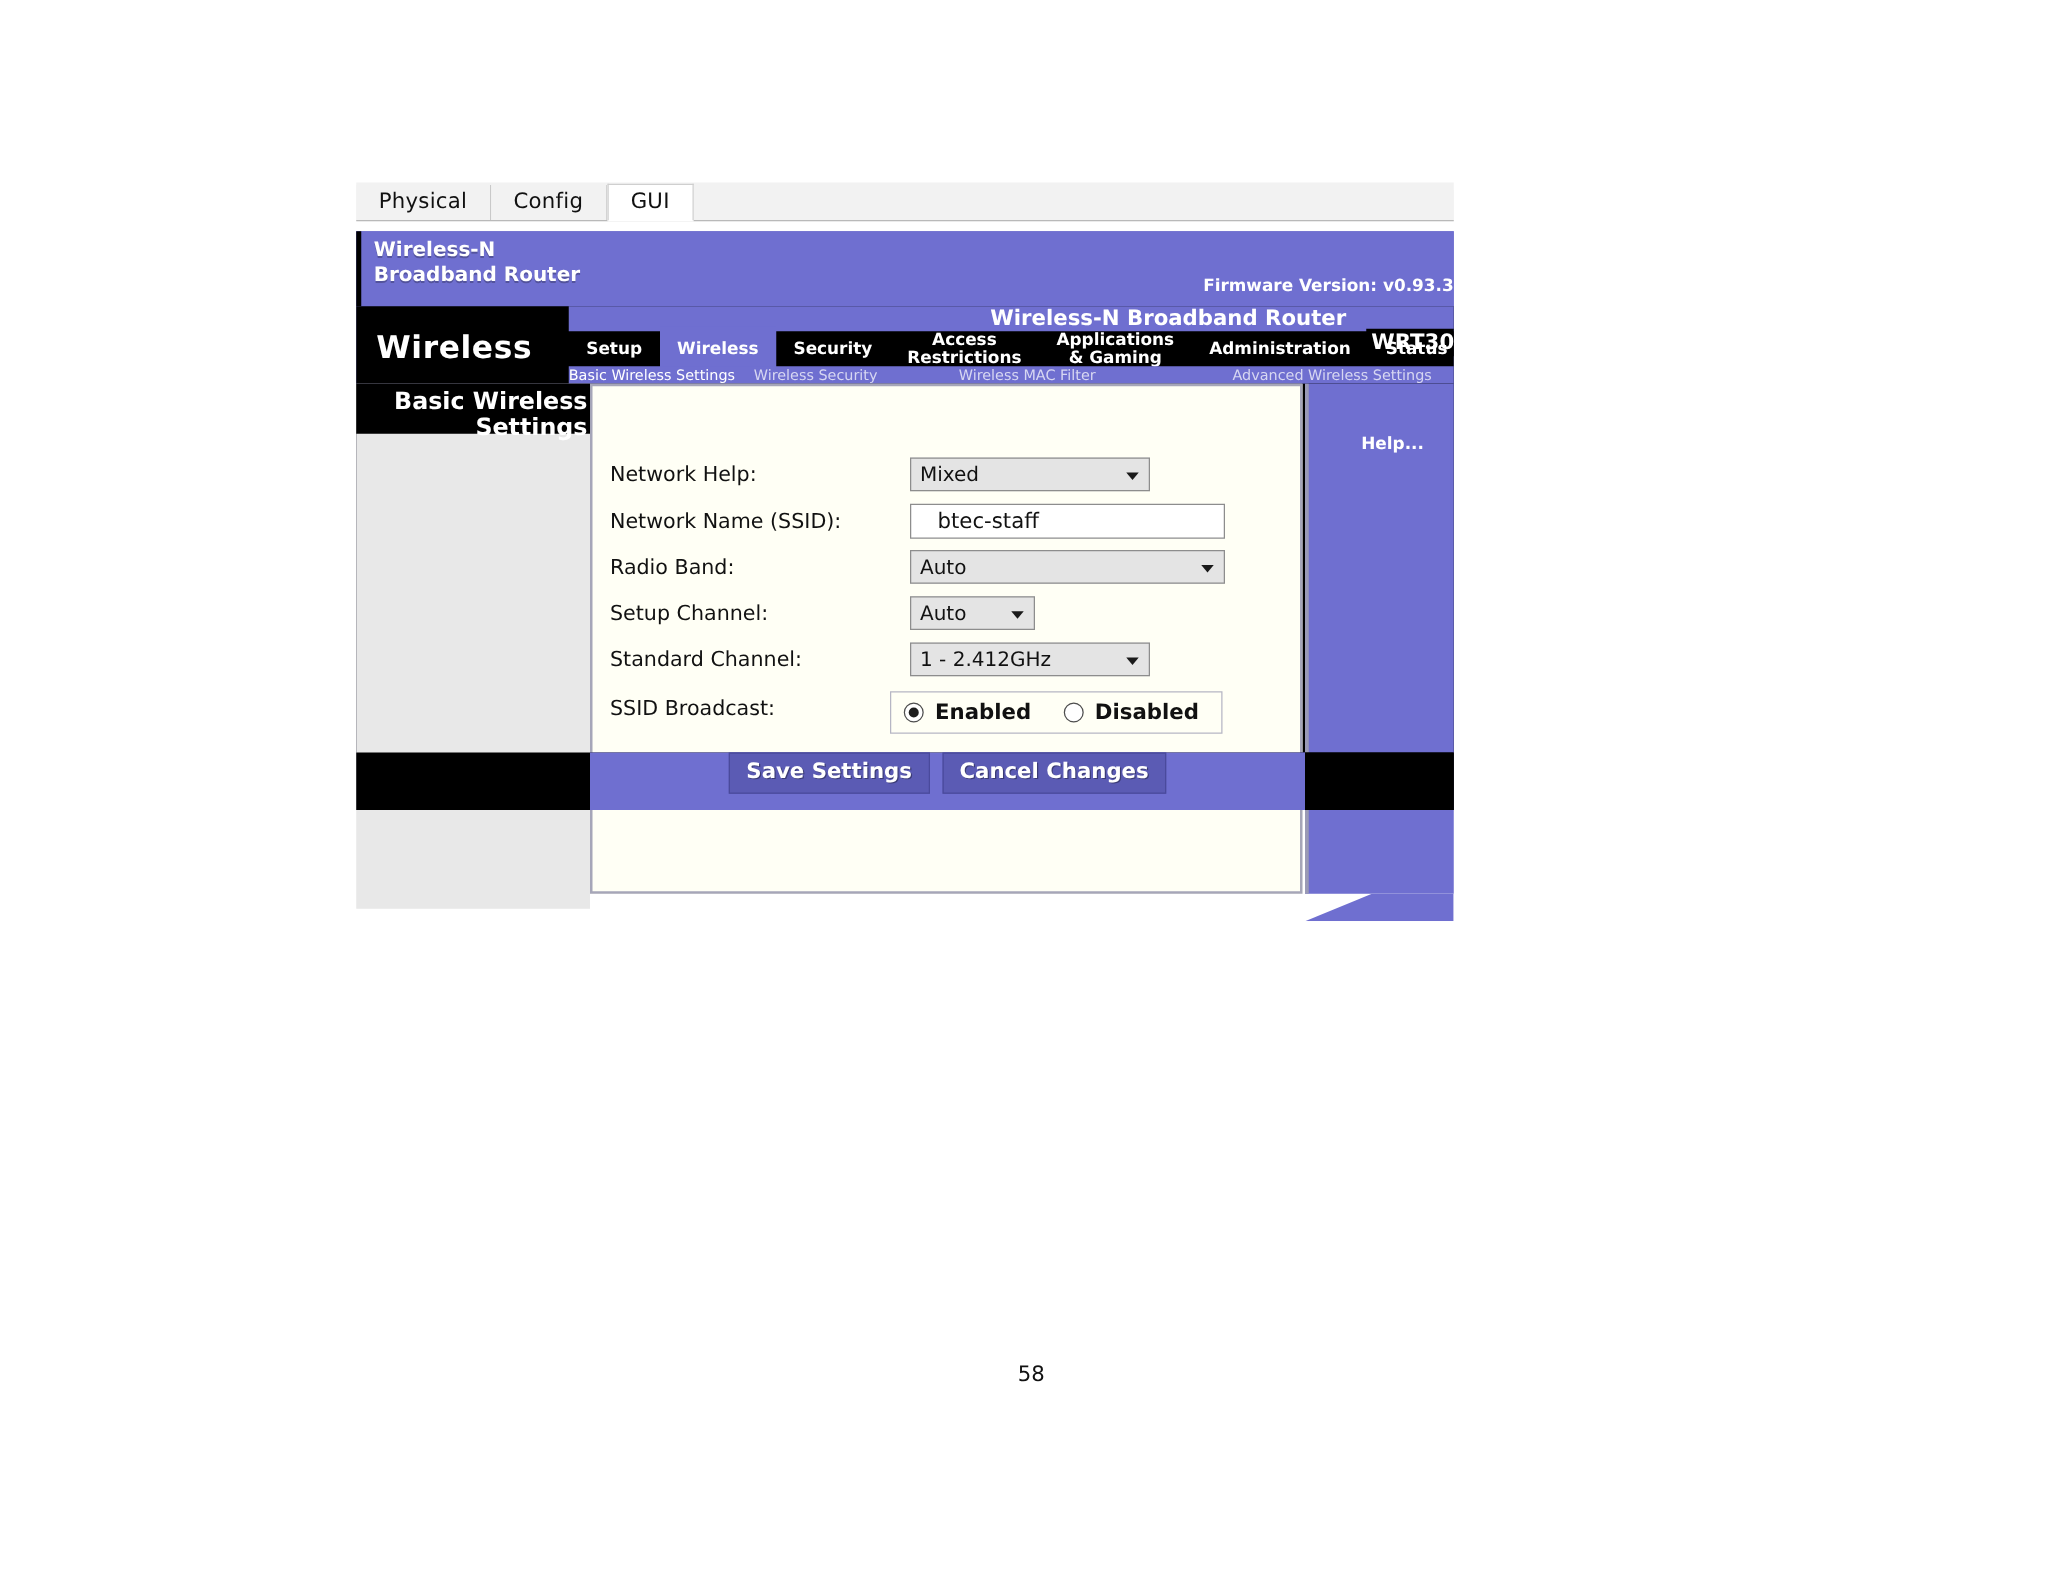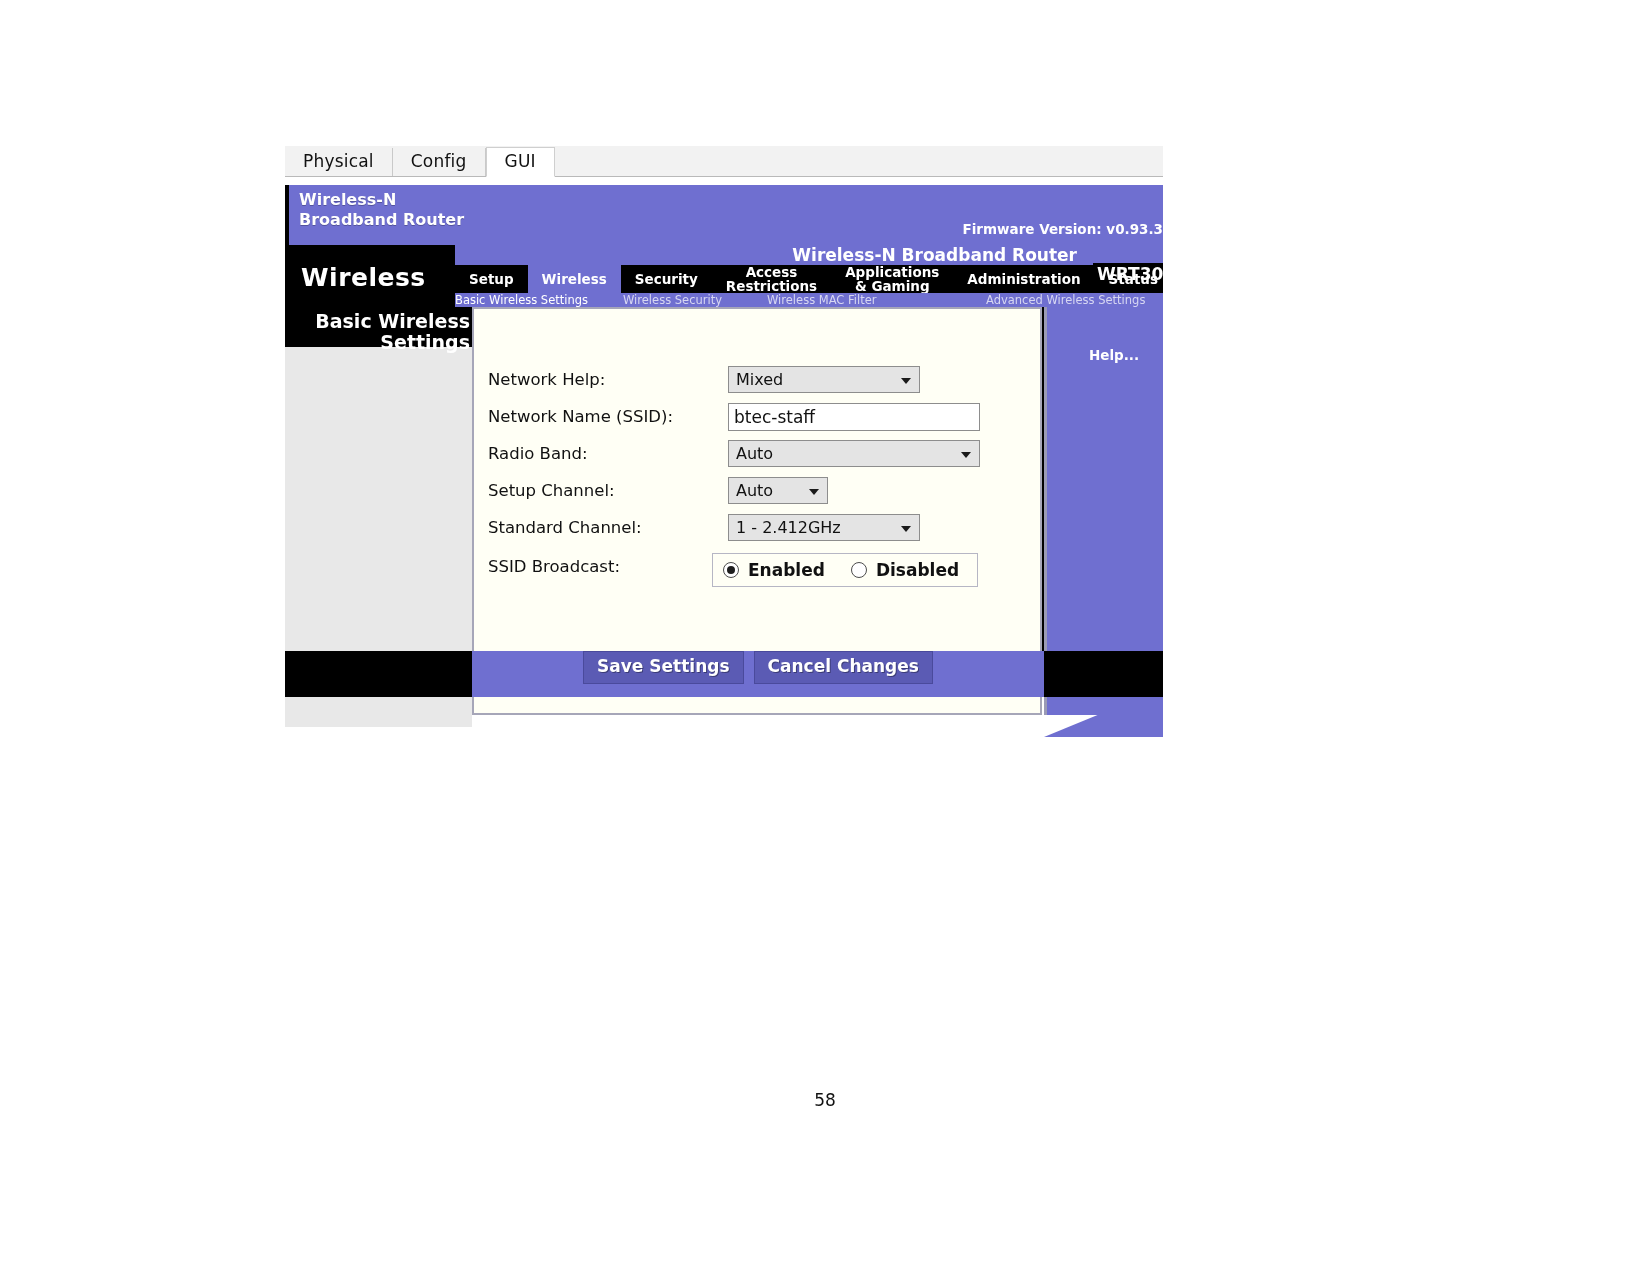--- a/index.html
+++ b/index.html
@@ -188,21 +188,21 @@
     top: 0px;
     color: #d7d7f2;
     font-size: 11.5px;
     white-space: nowrap;
     line-height: 14px;
   }
 
   
   #rt-content {
     position: relative;
-    height: 344px;
+    height: 295px;
     background: #000000;
   }
   #left-col {
     position: absolute;
     left: 0;
     top: 0;
     width: 187px;
     height: 420px;
     background: #e8e8e8;
   }
@@ -305,21 +305,21 @@
   .w-chan    { width: 192px; }
 
   input.pt-text {
     font-family: "DejaVu Sans", sans-serif;
     font-size: 17px;
     color: #111;
     background: #ffffff;
     border: 1px solid #8d8d8d;
     height: 28px;
     width: 252px;
-    padding: 0 5px;
+    padding: 0 21px;
     box-sizing: border-box;
   }
 
   #ssid-group {
     margin-left: -2px;
     margin-top: 10px;
     border: 1px solid #b6b6c4;
     background: #fffff5;
     display: inline-block;
     padding: 6px 18px 6px 10px;
@@ -455,21 +455,21 @@
         <div class="rt-tab two-line">
           <span>Applications</span>
           <span>&amp; Gaming</span>
         </div>
         <div class="rt-tab">Administration</div>
         <div class="rt-tab">Status</div>
       </div>
 
       <div id="subtabrow">
         <div class="rt-subtab" style="left:0px;color:#ffffff;">Basic Wireless Settings</div>
-        <div class="rt-subtab" style="left:148px;margin-left:20px;">Wireless Security</div>
+        <div class="rt-subtab" style="left:148px;">Wireless Security</div>
         <div class="rt-subtab" style="left:312px;">Wireless MAC Filter</div>
         <div class="rt-subtab" style="left:531px;">Advanced Wireless Settings</div>
       </div>
     </div>
 
     <div id="rt-content">
 
       <div id="left-col">
         <div id="left-title">
           <div>Basic Wireless</div>

